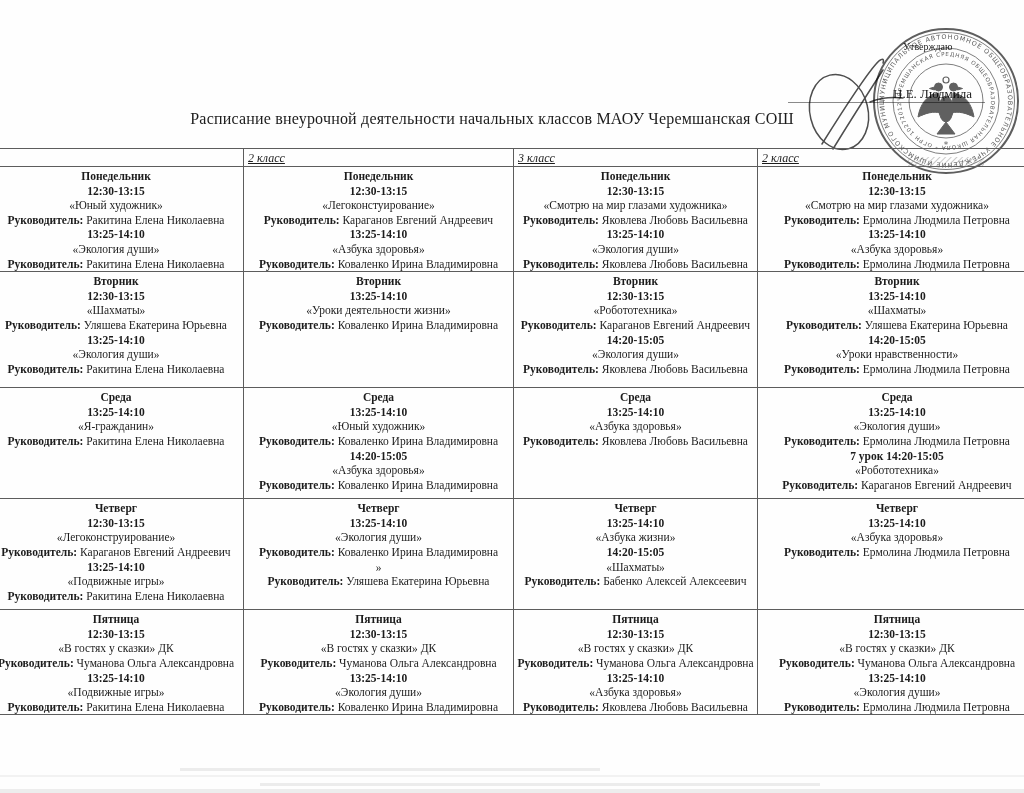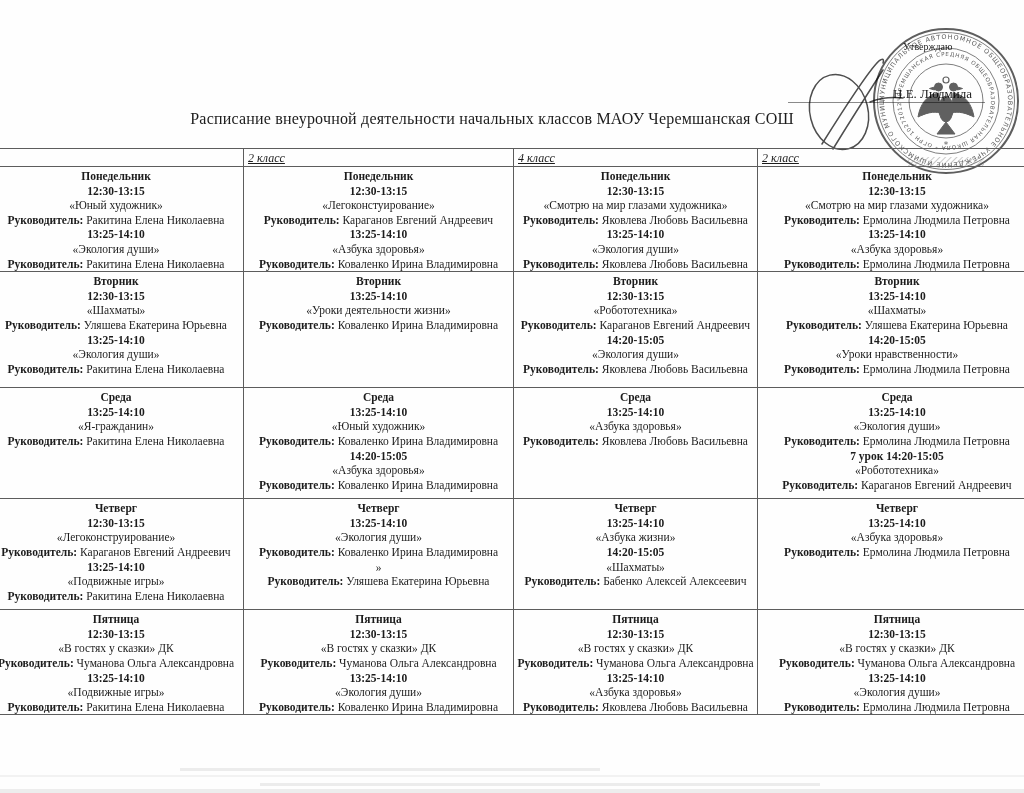--- a/index.html
+++ b/index.html
@@ -105,21 +105,21 @@
     <colgroup>
         <col style="width:255px">
         <col style="width:270px">
         <col style="width:244px">
         <col style="width:279px">
       </colgroup>
     <thead>
       <tr>
         <th></th>
         <th><span class="clslbl">2 класс</span></th>
-        <th><span class="clslbl">4 класс</span></th>
+        <th><span class="clslbl">3 класс</span></th>
         <th><span class="clslbl">2 класс</span></th>
       </tr>
     </thead>
     <tbody>
         <tr class="r1">
           <td>
             <div class="line b">Понедельник</div>
             <div class="line b">12:30-13:15</div>
             <div class="line">«Юный художник»</div>
             <div class="line"><strong>Руководитель:</strong> Ракитина Елена Николаевна</div>

